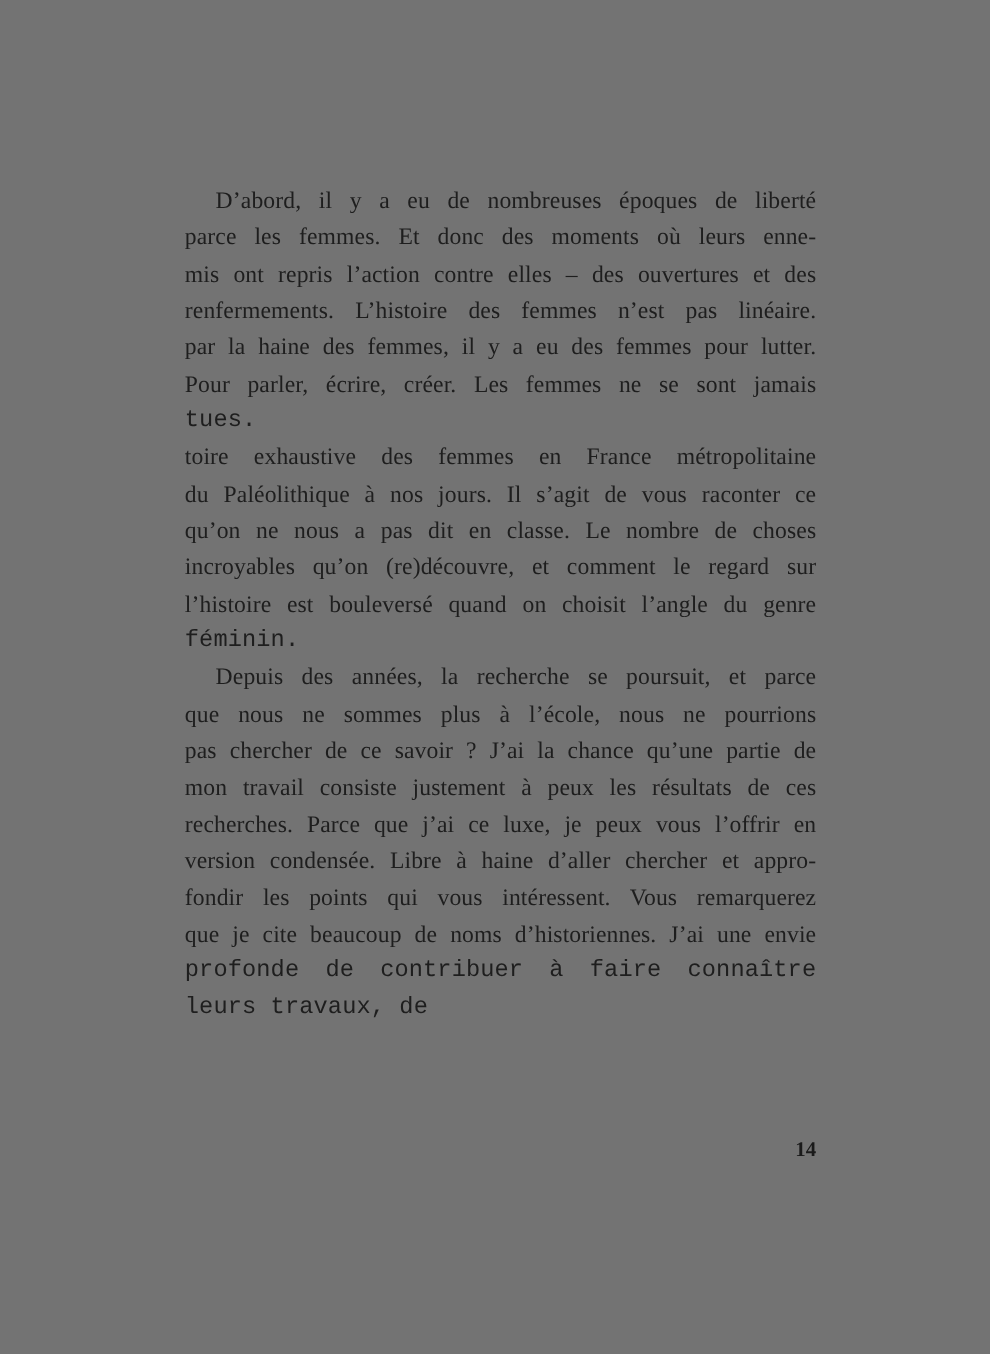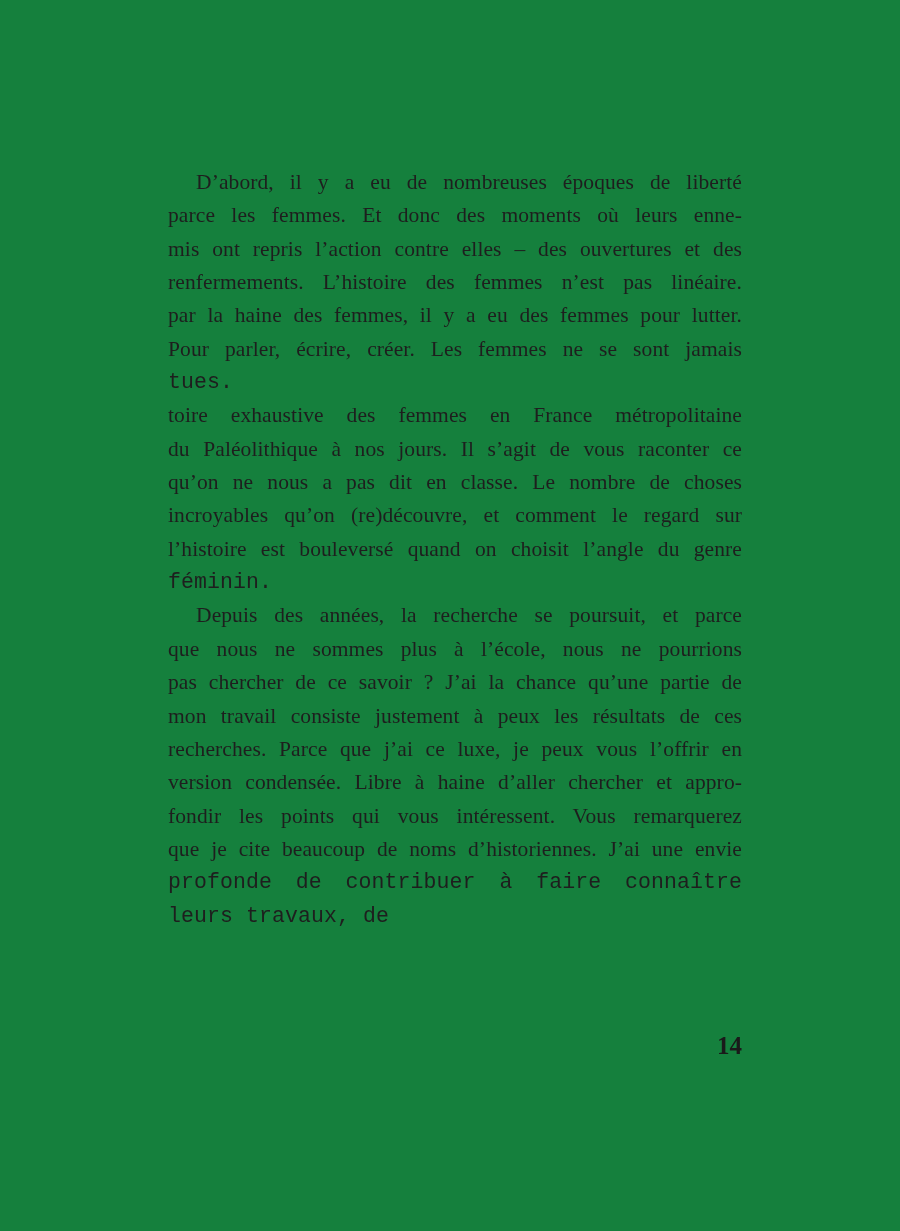--- a/index.html
+++ b/index.html
@@ -7,21 +7,21 @@
     padding: 0;
     width: 900px;
     height: 1231px;
     background: #ffffff;
     overflow: hidden;
   }
   .page {
     position: relative;
     width: 900px;
     height: 1231px;
-    background: #15803d;
+    background: #737373;
     font-family: "Liberation Serif", "DejaVu Serif", serif;
     color: #1e1e1e;
   }
   .text-block {
     position: absolute;
     left: 168px;
     top: 166px;
     width: 574px;
     font-size: 21.5px;
     line-height: 33.35px;
@@ -34,21 +34,21 @@
     white-space: normal;
   }
   .line.first { padding-left: 28px; }
   .line.last  { text-align-last: left; font-family: Liberation Mono, monospace; }
   .page-number {
     position: absolute;
     top: 1034px;
     left: 168px;
     width: 574px;
     text-align: right;
-    font-size: 25px;
+    font-size: 19px;
     font-weight: bold;
     line-height: 24px;
     color: #1a1a1a;
   }
 </style>
 </head>
 <body>
 
 <div class="page">
   <div class="text-block" id="text-block">

